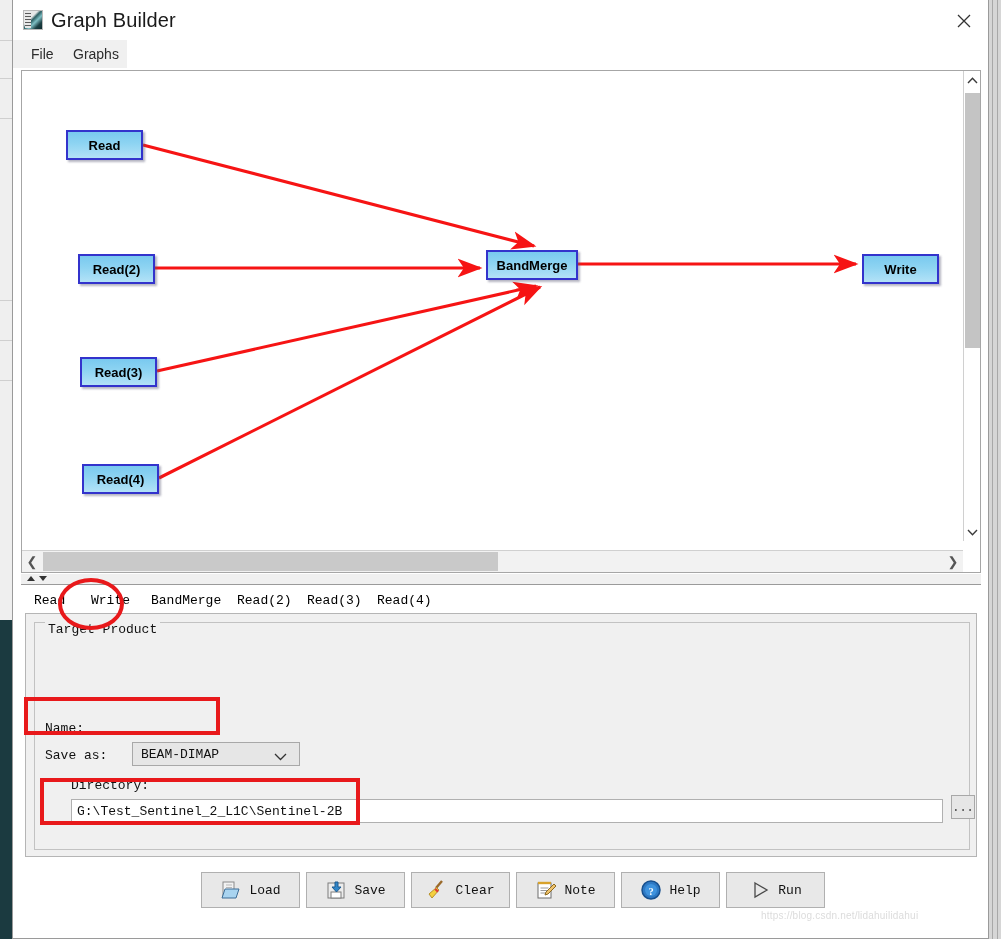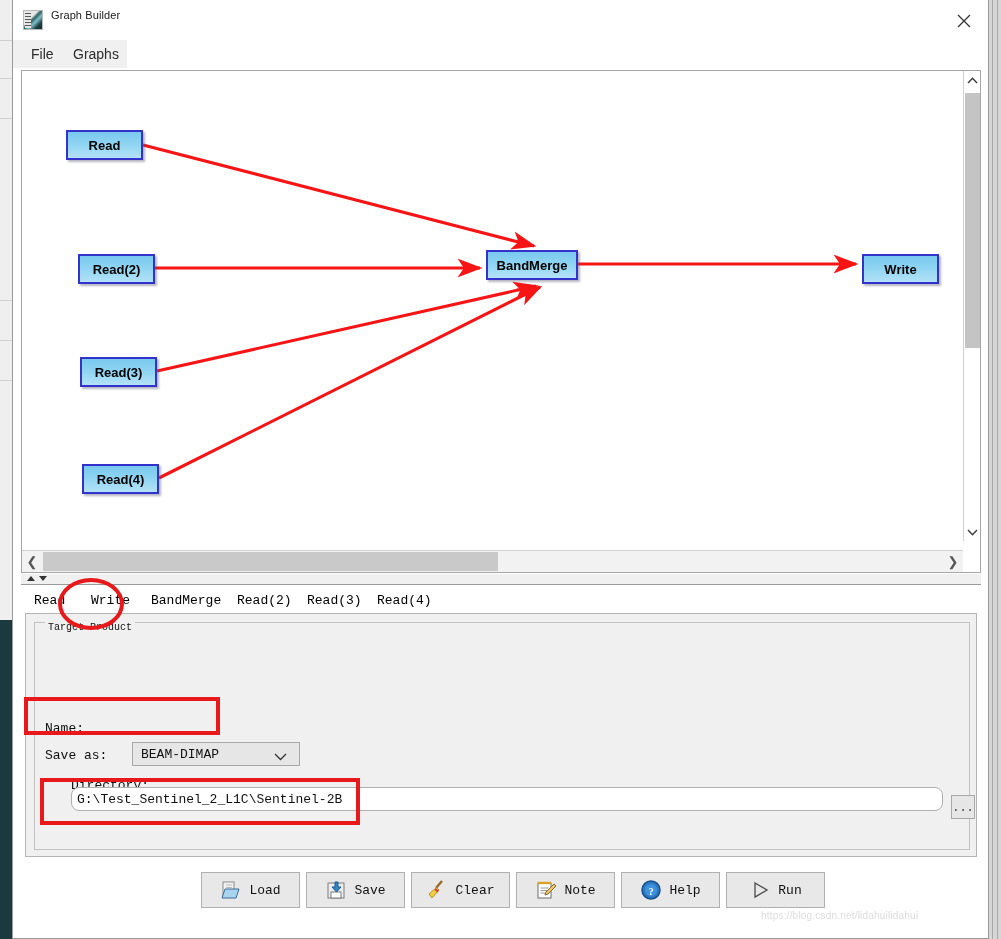--- a/index.html
+++ b/index.html
@@ -24,21 +24,21 @@
     background:#ffffff;border:1px solid #9a9a9a;border-top:none;
     box-sizing:border-box;
   }
   
   #titlebar{position:relative;height:40px;background:#ffffff;}
   #app-icon{position:absolute;left:10px;top:10px;width:20px;height:20px;
     background:linear-gradient(135deg,#e8e8e8 0%,#e8e8e8 38%,#2d5f63 48%,#7fbfc4 62%,#1d4145 80%,#0d2b2f 100%);
     border:1px solid #b9b9b9;box-sizing:border-box;}
   #app-icon .bars{position:absolute;left:1px;top:2px;width:6px;height:15px;
     background:repeating-linear-gradient(180deg,#5a5a5a 0 1px,#e8e8e8 1px 3px);}
-  #window-title{position:absolute;left:38px;top:9px;font-size:11px;color:#1a1a1a;letter-spacing:.1px;}
+  #window-title{position:absolute;left:38px;top:9px;font-size:20px;color:#1a1a1a;letter-spacing:.1px;}
   #close-btn{position:absolute;right:0;top:0;width:48px;height:39px;cursor:pointer;}
   #close-btn svg{position:absolute;left:17px;top:14px;}
   #title-underline{position:absolute;left:0;bottom:0;width:100%;height:1px;background:#ffffff;}
 
   
   #menubar{position:relative;height:28px;background:#f0f0f0;}
   #menubar .mi{position:absolute;top:4px;font-size:14px;color:#2b2b2b;padding:2px 8px;cursor:default;}
   #menu-file{left:10px;}
   #menu-graphs{left:52px;}
   #menubar .fill{position:absolute;left:114px;top:0;right:0;height:28px;background:#ffffff;}
@@ -80,33 +80,33 @@
     display:flex;align-items:center;font-family:"Liberation Mono",monospace;font-size:13px;color:#000;
     background:#ffffff;cursor:pointer;}
   .tab.sel{background:#ffffff;}
 
   
   #panel{position:absolute;left:12px;top:613px;width:952px;height:244px;
     background:#f0f0f0;border:1px solid #b5b5b5;box-sizing:border-box;}
   #group{position:absolute;left:8px;top:8px;width:936px;height:228px;
     border:1px solid #c2c2c2;box-sizing:border-box;background:#f0f0f0;}
   #group-title{position:absolute;left:10px;top:-1px;background:#f0f0f0;padding:0 3px;
-    font-family:"Liberation Mono",monospace;font-size:10px;color:#111;}
+    font-family:"Liberation Mono",monospace;font-size:13px;color:#111;}
   .flabel{position:absolute;font-family:"Liberation Mono",monospace;font-size:13px;color:#111;}
   .ftext{position:absolute;box-sizing:border-box;background:#ffffff;border:1px solid #b0b0b0;
     font-family:"Liberation Mono",monospace;font-size:13px;color:#111;padding:0 5px;
     display:flex;align-items:center;}
   #name-input{left:10px;top:84px;width:916px;height:24px;}
   #saveas-label{left:10px;top:125px;}
   #saveas-select{position:absolute;left:97px;top:119px;width:168px;height:24px;box-sizing:border-box;
     background:#e6e6e6;border:1px solid #a8a8a8;font-family:"Liberation Mono",monospace;font-size:13px;color:#111;
     display:flex;align-items:center;padding-left:8px;cursor:pointer;}
   #saveas-select .chev{position:absolute;right:12px;top:7px;}
   #dir-label{left:36px;top:155px;}
-  #dir-input{left:36px;top:164px;width:872px;height:24px;border-radius:8px;}
+  #dir-input{left:36px;top:176px;width:872px;height:24px;}
   #dir-browse{position:absolute;left:916px;top:172px;width:24px;height:24px;box-sizing:border-box;
     background:#e6e6e6;border:1px solid #a8a8a8;font-family:"Liberation Mono",monospace;font-size:12px;color:#444;
     display:flex;align-items:flex-end;justify-content:center;cursor:pointer;padding-bottom:3px;}
 
   
   #buttonbar{position:absolute;left:188px;top:872px;height:39px;display:flex;gap:6px;}
   .bbtn{width:99px;height:36px;box-sizing:border-box;background:#e8e8e8;border:1px solid #b0b0b0;
     display:flex;align-items:center;justify-content:center;gap:7px;cursor:pointer;
     font-family:"Liberation Mono",monospace;font-size:13px;color:#111;}
   .bicon{width:22px;height:22px;flex:0 0 22px;}

